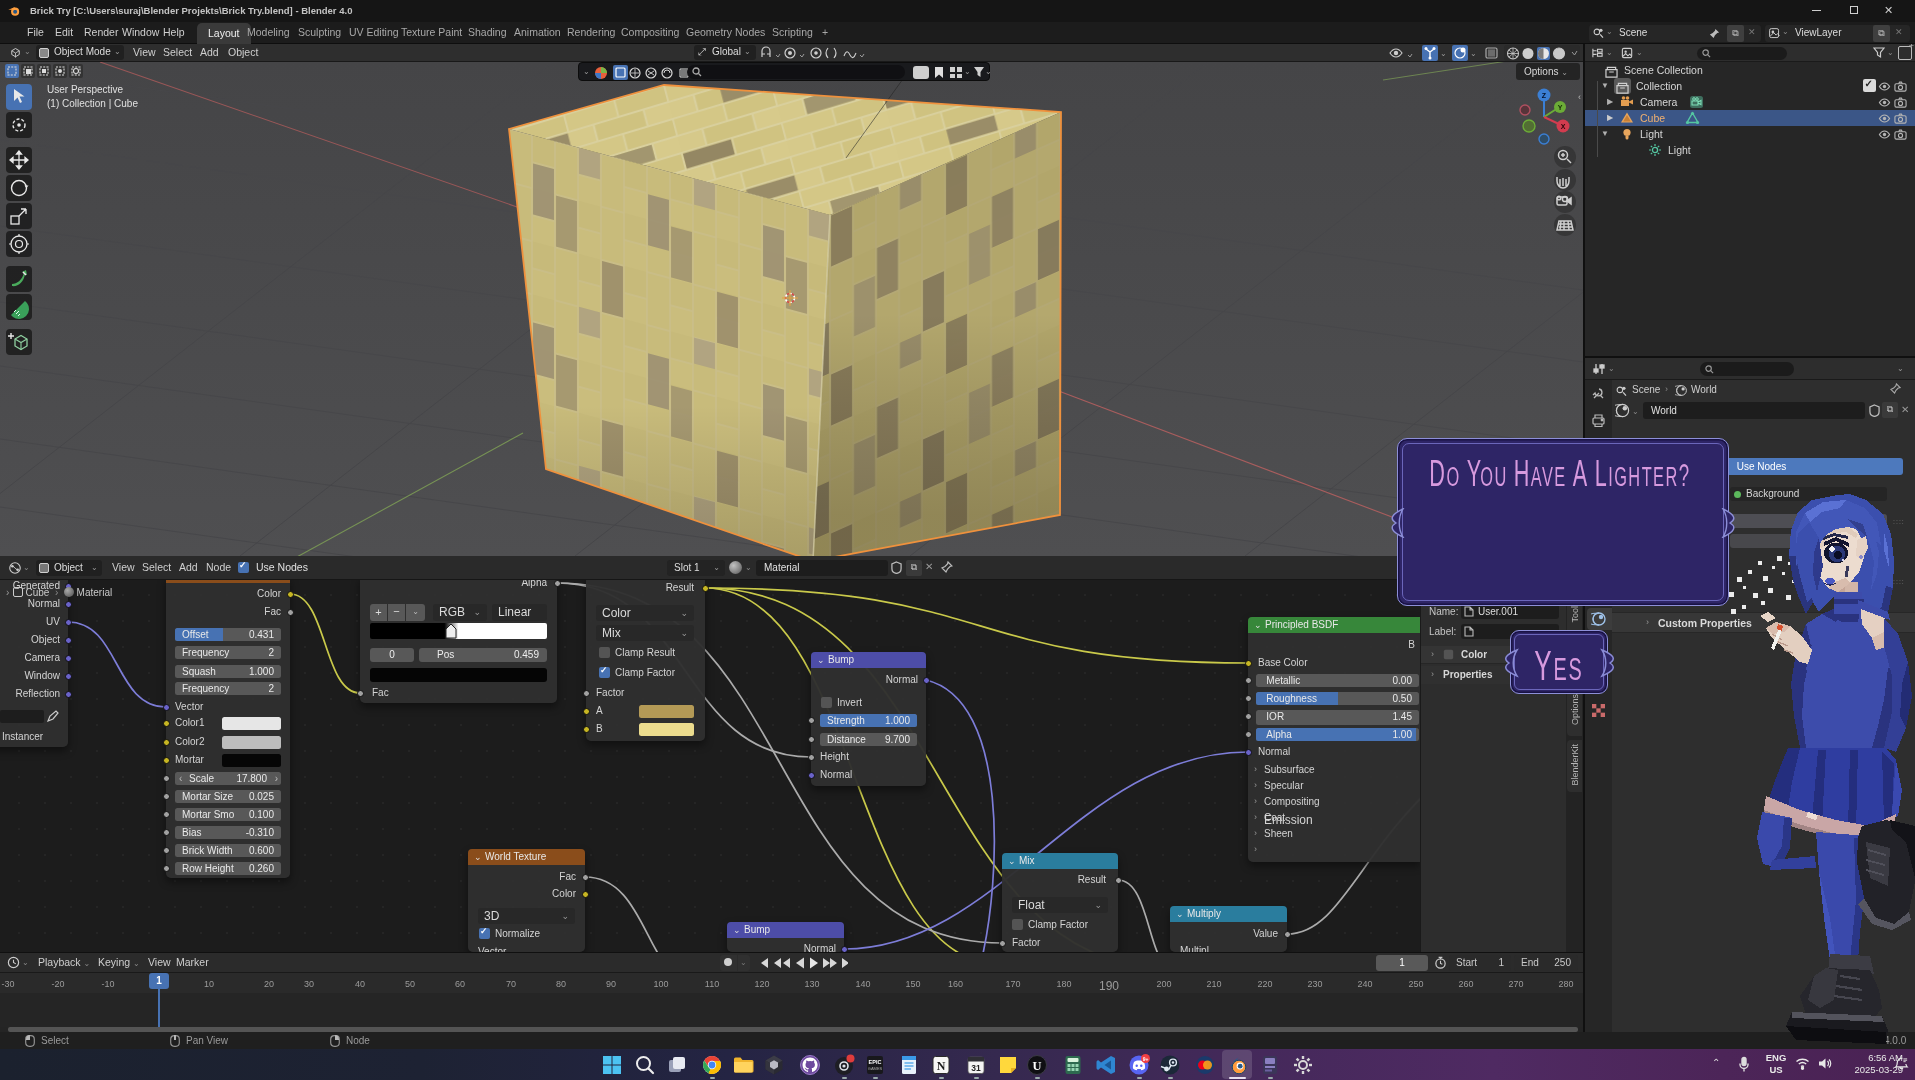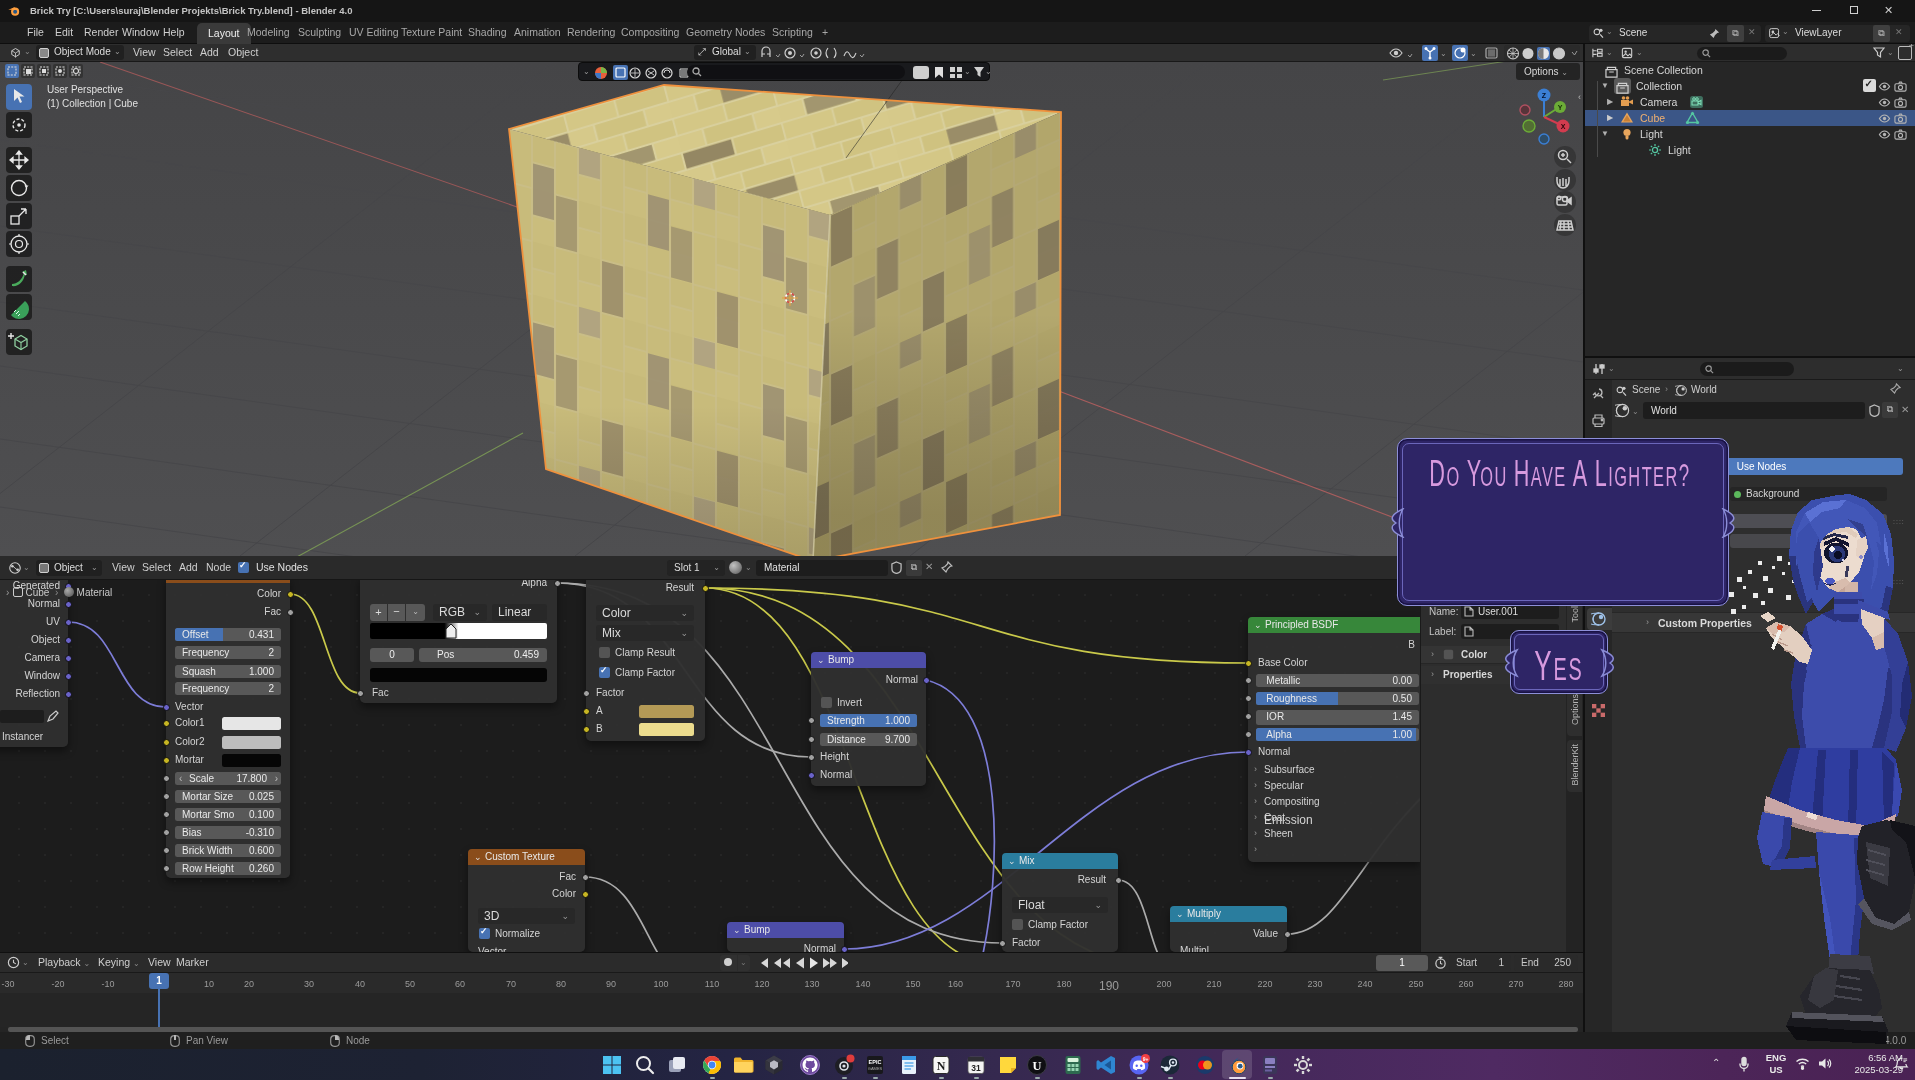--- a/index.html
+++ b/index.html
@@ -641,21 +641,21 @@
 <div class="node" style="left:1170px;top:906px;width:117px;height:46px"></div>
 <div class="nh" style="left:1170px;top:906px;width:117px;background:#2a7d9e">Multiply</div>
 <div class="lb" style="right:305px;top:928px;color:#d4d4d4;font-size:10px">Value</div>
 <div class="sock" style="left:1283.5px;top:930.5px;background:#a1a1a1"></div>
 <div class="lb" style="left:1180px;top:945px;color:#d4d4d4;font-size:10px">Multipl</div>
 <div class="node" style="left:727px;top:922px;width:117px;height:30px"></div>
 <div class="nh" style="left:727px;top:922px;width:117px;background:#4d4da8">Bump</div>
 <div class="lb" style="right:747px;top:943px;color:#d4d4d4;font-size:10px">Normal</div>
 <div class="sock" style="left:840.5px;top:945.5px;background:#6a63c9"></div>
 <div class="node" style="left:468px;top:849px;width:117px;height:103px"></div>
-<div class="nh" style="left:468px;top:849px;width:117px;background:#8a4d1b">Custom Texture</div>
+<div class="nh" style="left:468px;top:849px;width:117px;background:#8a4d1b">World Texture</div>
 <div class="lb" style="right:1007px;top:871px;color:#d4d4d4;font-size:10px">Fac</div>
 <div class="sock" style="left:581.5px;top:873.5px;background:#a1a1a1"></div>
 <div class="lb" style="right:1007px;top:888px;color:#d4d4d4;font-size:10px">Color</div>
 <div class="sock" style="left:581.5px;top:890.5px;background:#c7b623"></div>
 <div class="dd" style="left:478px;top:908px;width:97px;height:16px;line-height:16px">3D</div>
 <div class="chk on" style="left:479px;top:928px"></div>
           <div class="lb" style="left:495px;top:928px;color:#d4d4d4">Normalize</div>
 <div class="lb" style="left:478px;top:946px;color:#d4d4d4;font-size:10px">Vector</div>
 <div class="f" style="left:1420px;top:580px;width:146px;height:372px;background:#2d2d2d;border-left:1px solid #1a1a1a">
 <div class="lb" style="left:8px;top:26px;color:#c6c6c6">Name:</div>
@@ -733,21 +733,21 @@
  <div class="f" style="left:1514px;top:2px;width:64px;height:16px;background:#2a2a2a;border-radius:3px;color:#c9c9c9;font-size:10px;line-height:16px">
           <span style="position:absolute;left:7px">End</span>
           <span style="position:absolute;right:7px">250</span>
         </div>
 </div>
 <div class="f" style="left:0;top:20px;width:1583px;height:20px;background:#2a2a2a">
         <span style="position:absolute;left:-7px;top:6px;width:30px;text-align:center;color:#9b9b9b;font-size:9px">-30</span>
         <span style="position:absolute;left:43px;top:6px;width:30px;text-align:center;color:#9b9b9b;font-size:9px">-20</span>
         <span style="position:absolute;left:93px;top:6px;width:30px;text-align:center;color:#9b9b9b;font-size:9px">-10</span>
         <span style="position:absolute;left:194px;top:6px;width:30px;text-align:center;color:#9b9b9b;font-size:9px">10</span>
-        <span style="position:absolute;left:244px;top:6px;width:30px;text-align:left;color:#9b9b9b;font-size:9px">20</span>
+        <span style="position:absolute;left:244px;top:6px;width:30px;text-align:right;color:#9b9b9b;font-size:9px">20</span>
         <span style="position:absolute;left:294px;top:6px;width:30px;text-align:center;color:#9b9b9b;font-size:9px">30</span>
         <span style="position:absolute;left:345px;top:6px;width:30px;text-align:center;color:#9b9b9b;font-size:9px">40</span>
         <span style="position:absolute;left:395px;top:6px;width:30px;text-align:center;color:#9b9b9b;font-size:9px">50</span>
         <span style="position:absolute;left:445px;top:6px;width:30px;text-align:center;color:#9b9b9b;font-size:9px">60</span>
         <span style="position:absolute;left:496px;top:6px;width:30px;text-align:center;color:#9b9b9b;font-size:9px">70</span>
         <span style="position:absolute;left:546px;top:6px;width:30px;text-align:center;color:#9b9b9b;font-size:9px">80</span>
         <span style="position:absolute;left:596px;top:6px;width:30px;text-align:center;color:#9b9b9b;font-size:9px">90</span>
         <span style="position:absolute;left:646px;top:6px;width:30px;text-align:center;color:#9b9b9b;font-size:9px">100</span>
         <span style="position:absolute;left:697px;top:6px;width:30px;text-align:center;color:#9b9b9b;font-size:9px">110</span>
         <span style="position:absolute;left:747px;top:6px;width:30px;text-align:center;color:#9b9b9b;font-size:9px">120</span>

